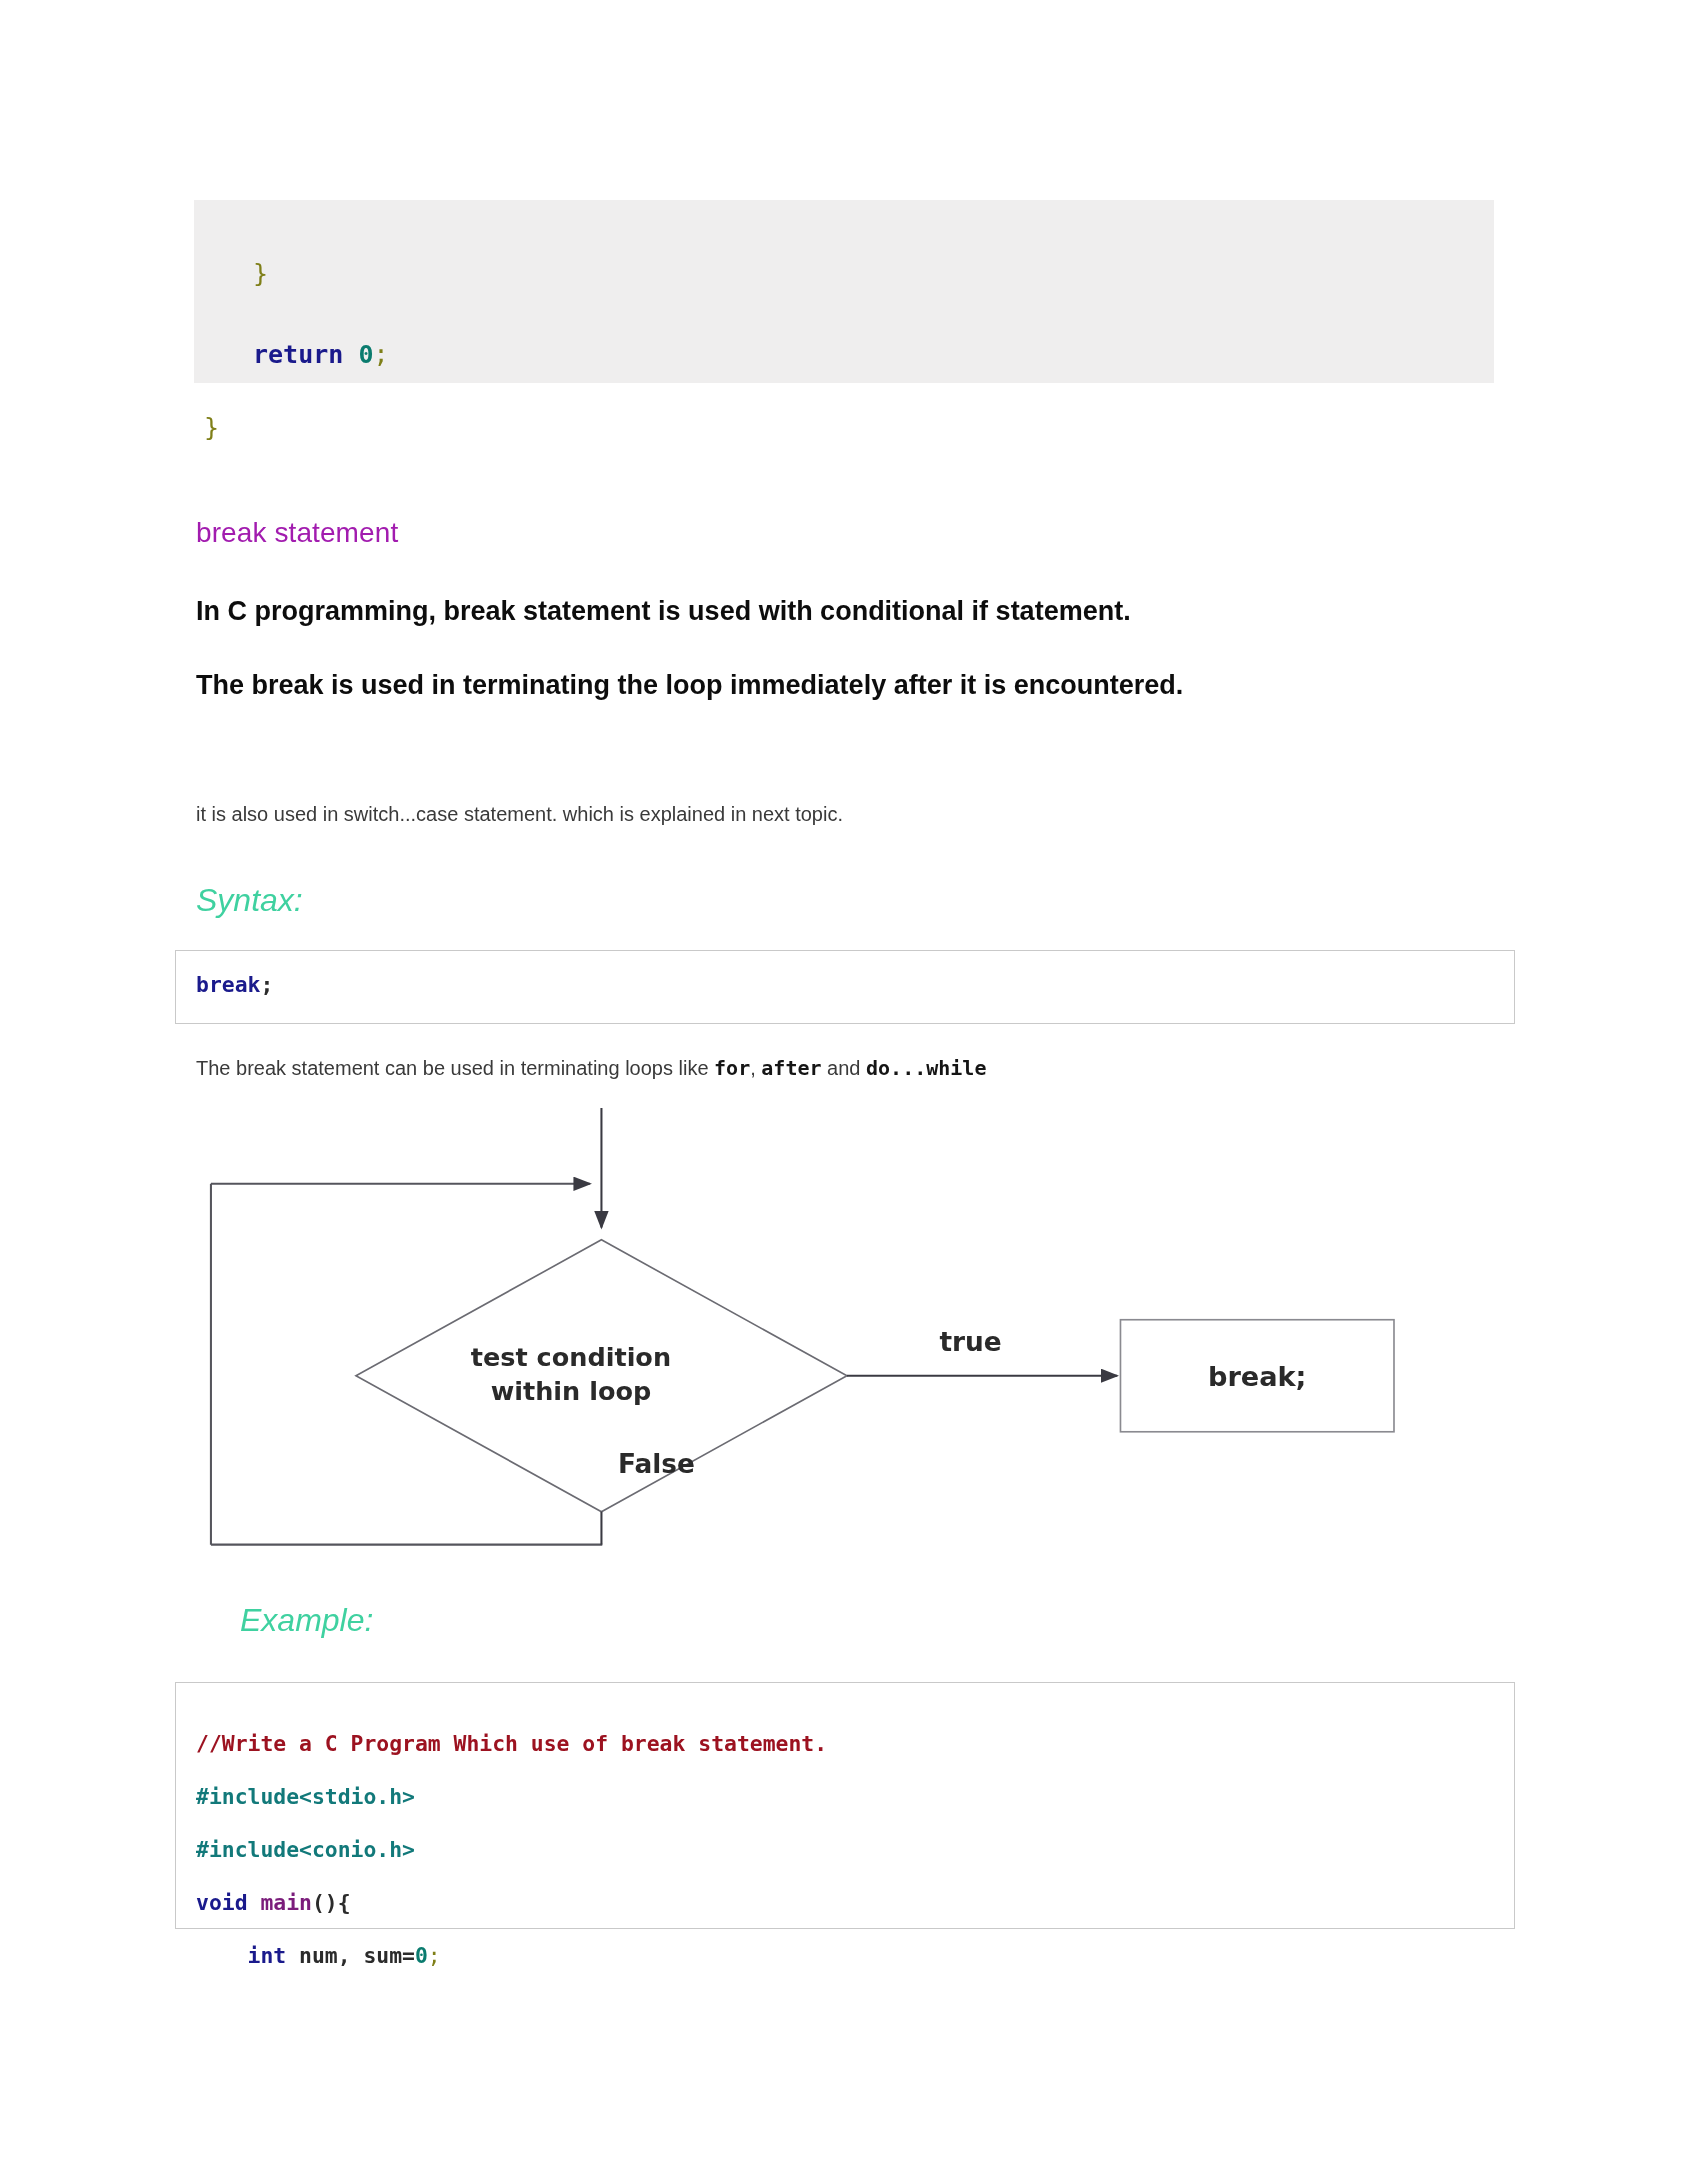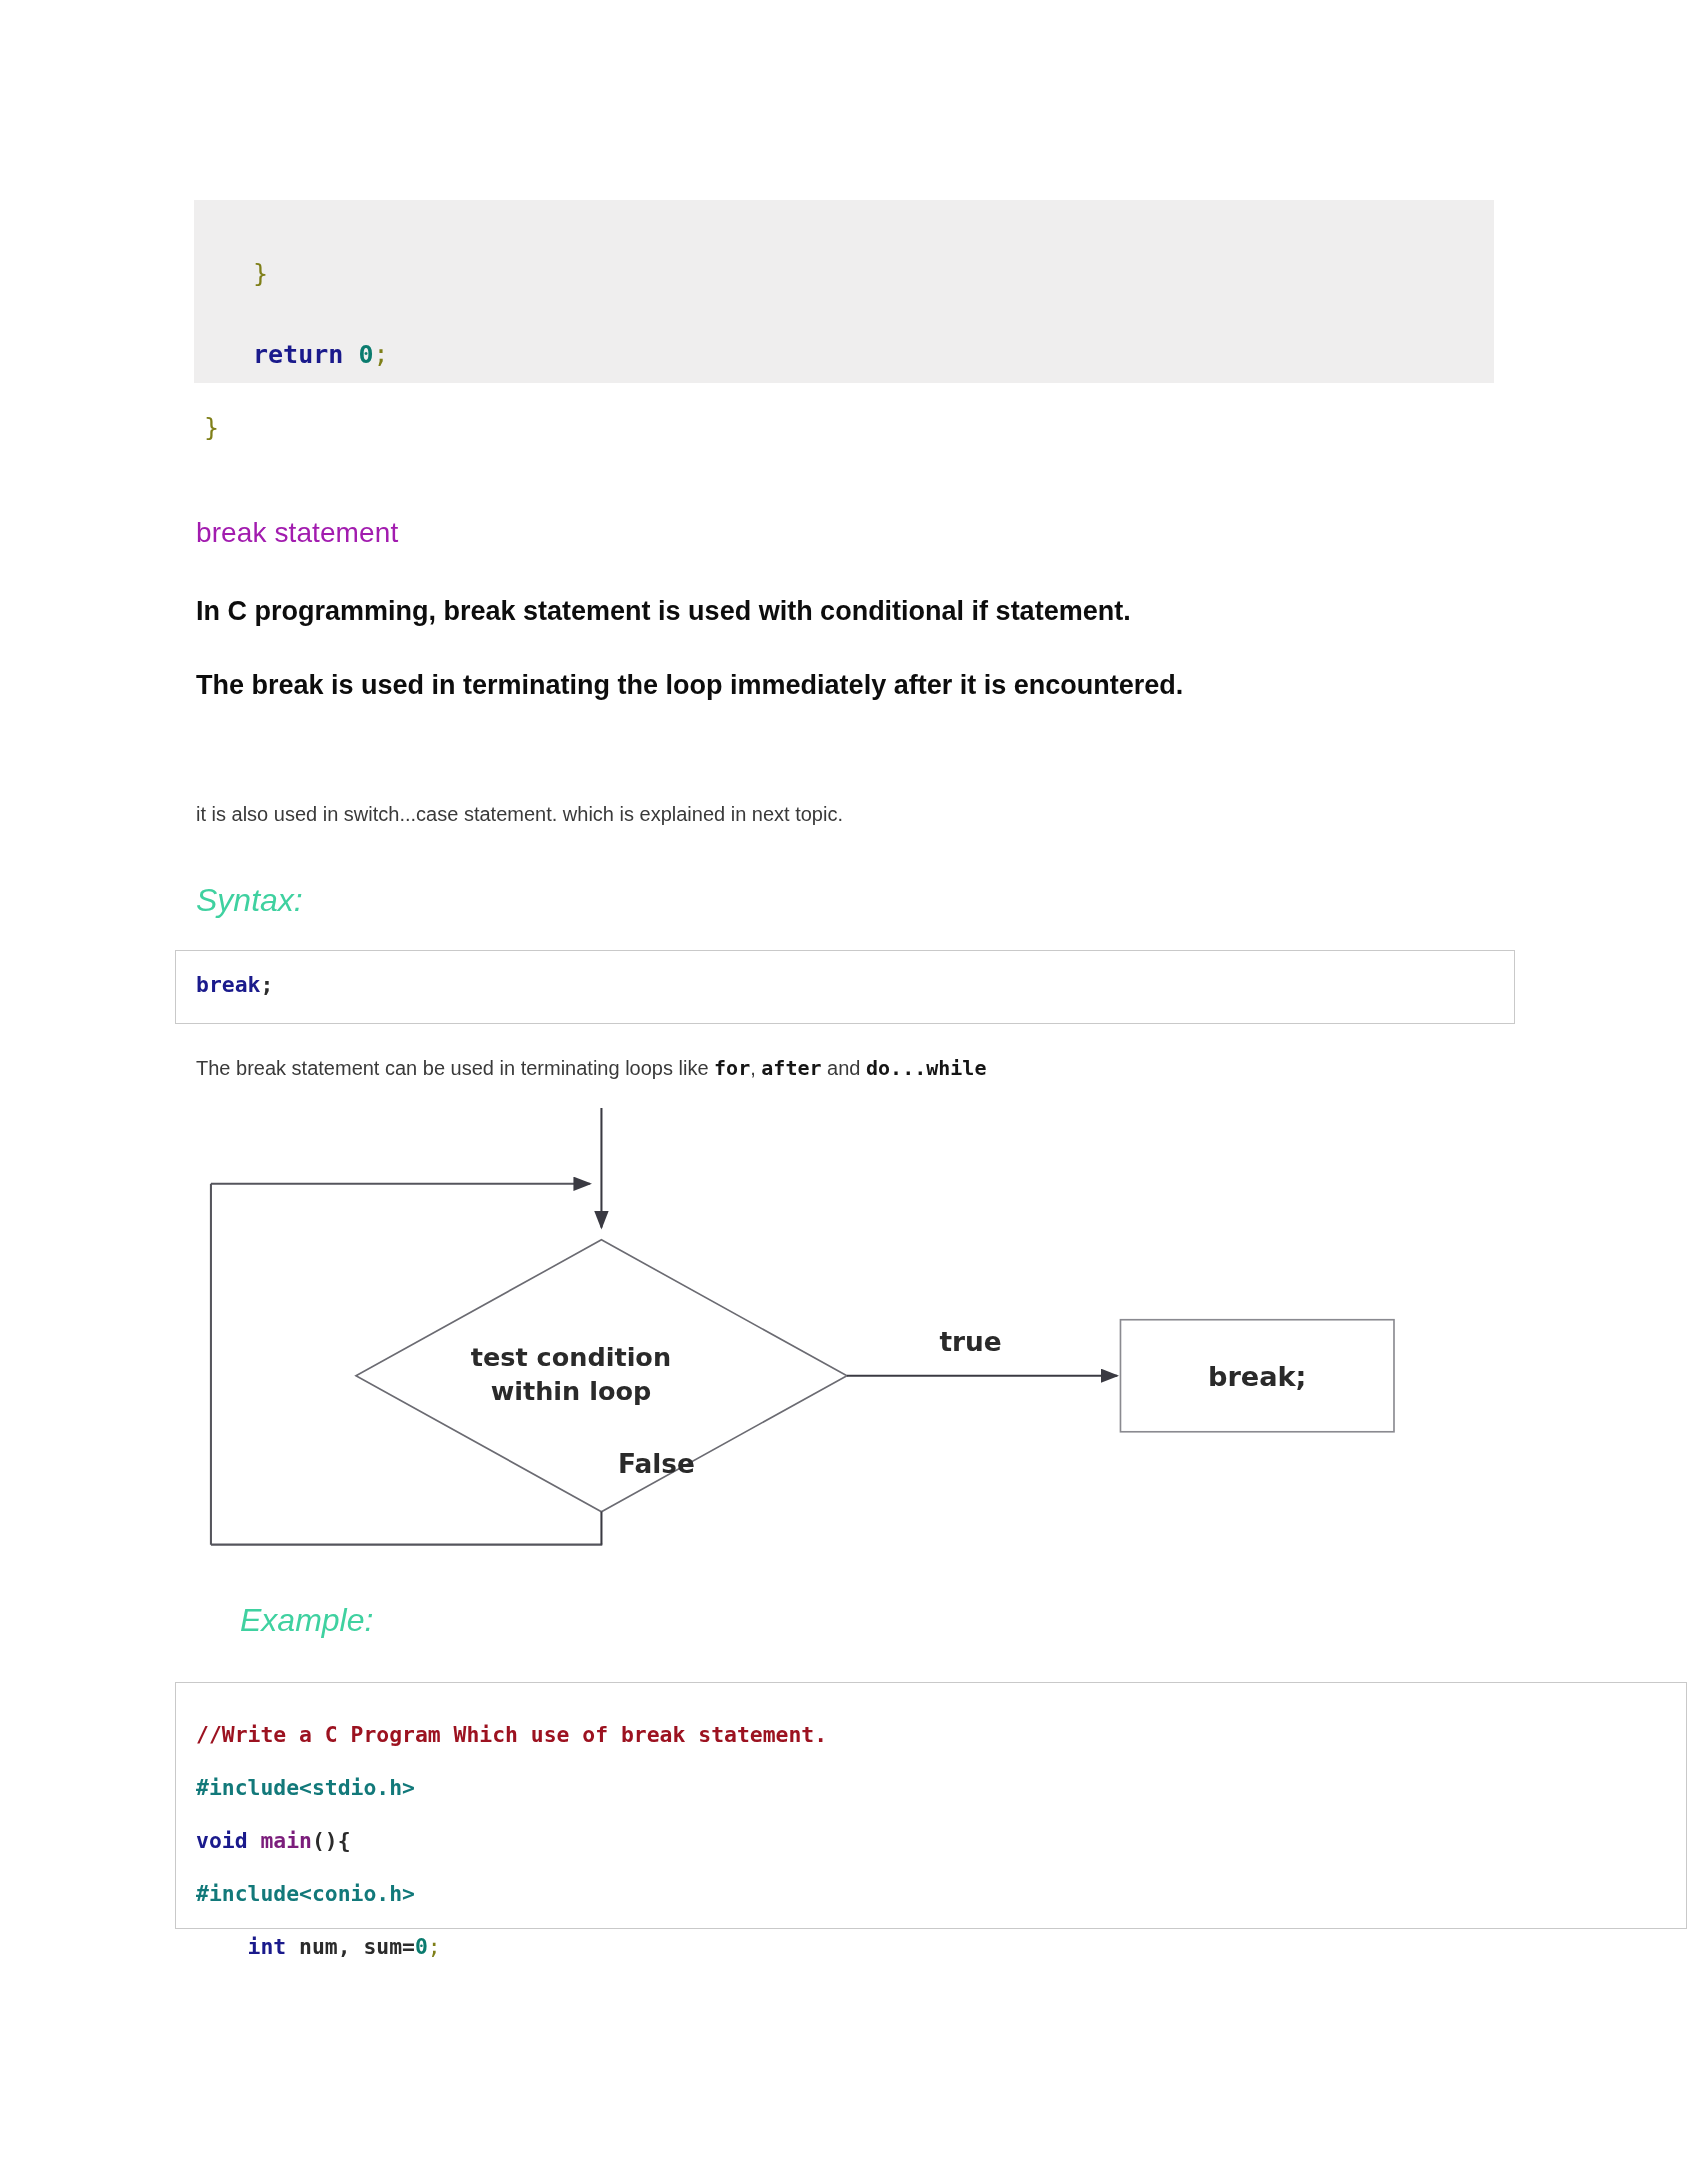--- a/index.html
+++ b/index.html
@@ -105,23 +105,23 @@
     color: #2b2b2b;
   }
   #syntax-box {
     top: 950px;
     width: 1340px;
     height: 74px;
     padding: 21.4px 0 0 20px;
   }
   #example-box {
     top: 1682px;
-    width: 1512px;
+    width: 1340px;
     height: 247px;
-    padding: 25px 0 0 20px;
+    padding: 34px 0 0 20px;
   }
   #example-box .cline { line-height: 53px; }
 
   .mono-inline {
     font-family: "DejaVu Sans Mono", monospace;
     font-weight: bold;
     font-size: 20px;
     color: #151515;
   }
 
@@ -193,19 +193,19 @@
       <rect x="1122" y="257" width="332" height="136" fill="#ffffff" stroke="#8a8a90" stroke-width="2"></rect>
       <text x="1288" y="338" text-anchor="middle" font-family="'DejaVu Sans', sans-serif" font-size="33" font-weight="bold" fill="#2a2a2a">break;</text>
     </svg>
   </div>
 
   <div class="h-green" style="top:1602px;margin-left:44px;">Example:</div>
 
   <div class="code-box" id="example-box">
       <div class="cline"><span class="t-comment">//Write a C Program Which use of break statement.</span></div>
       <div class="cline"><span class="t-pre">#include&lt;stdio.h&gt;</span></div>
+      <div class="cline"><span class="t-pre">#include&lt;conio.h&gt;</span></div>
       <div class="cline"><span class="t-type">void</span><span class="t-plain"> </span><span class="t-fn">main</span><span class="t-plain">(){</span></div>
-      <div class="cline"><span class="t-pre">#include&lt;conio.h&gt;</span></div>
       <div class="cline"><span class="t-plain">    </span><span class="t-type">int</span><span class="t-plain"> num, sum=</span><span class="t-num">0</span><span class="t-punc">;</span></div>
     </div>
 
 </div>
 
 
 </body></html>

